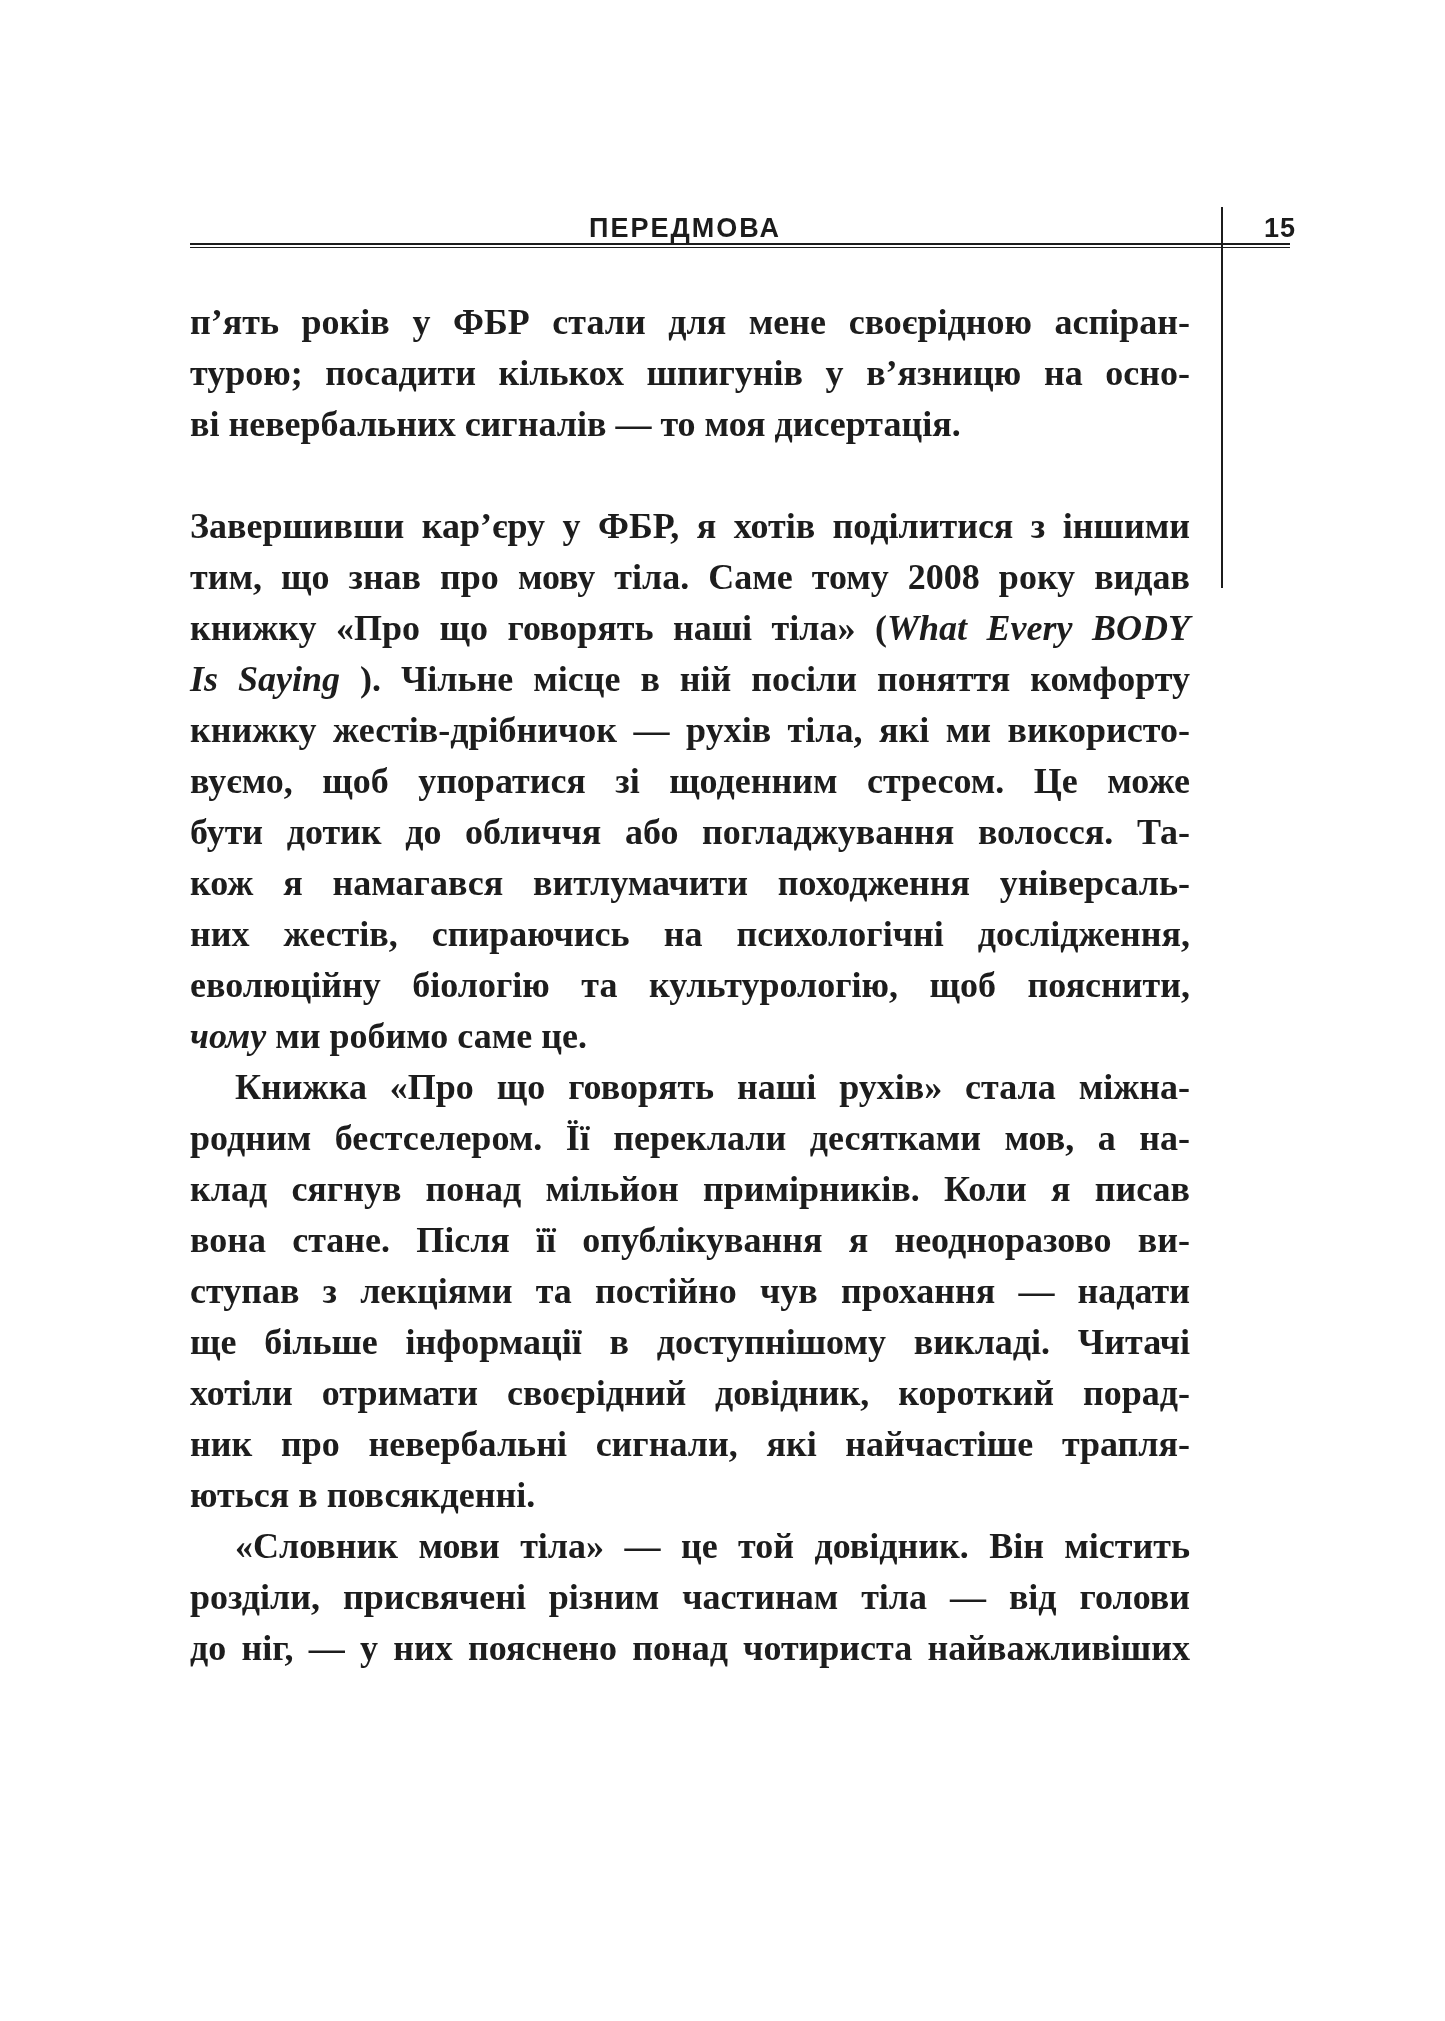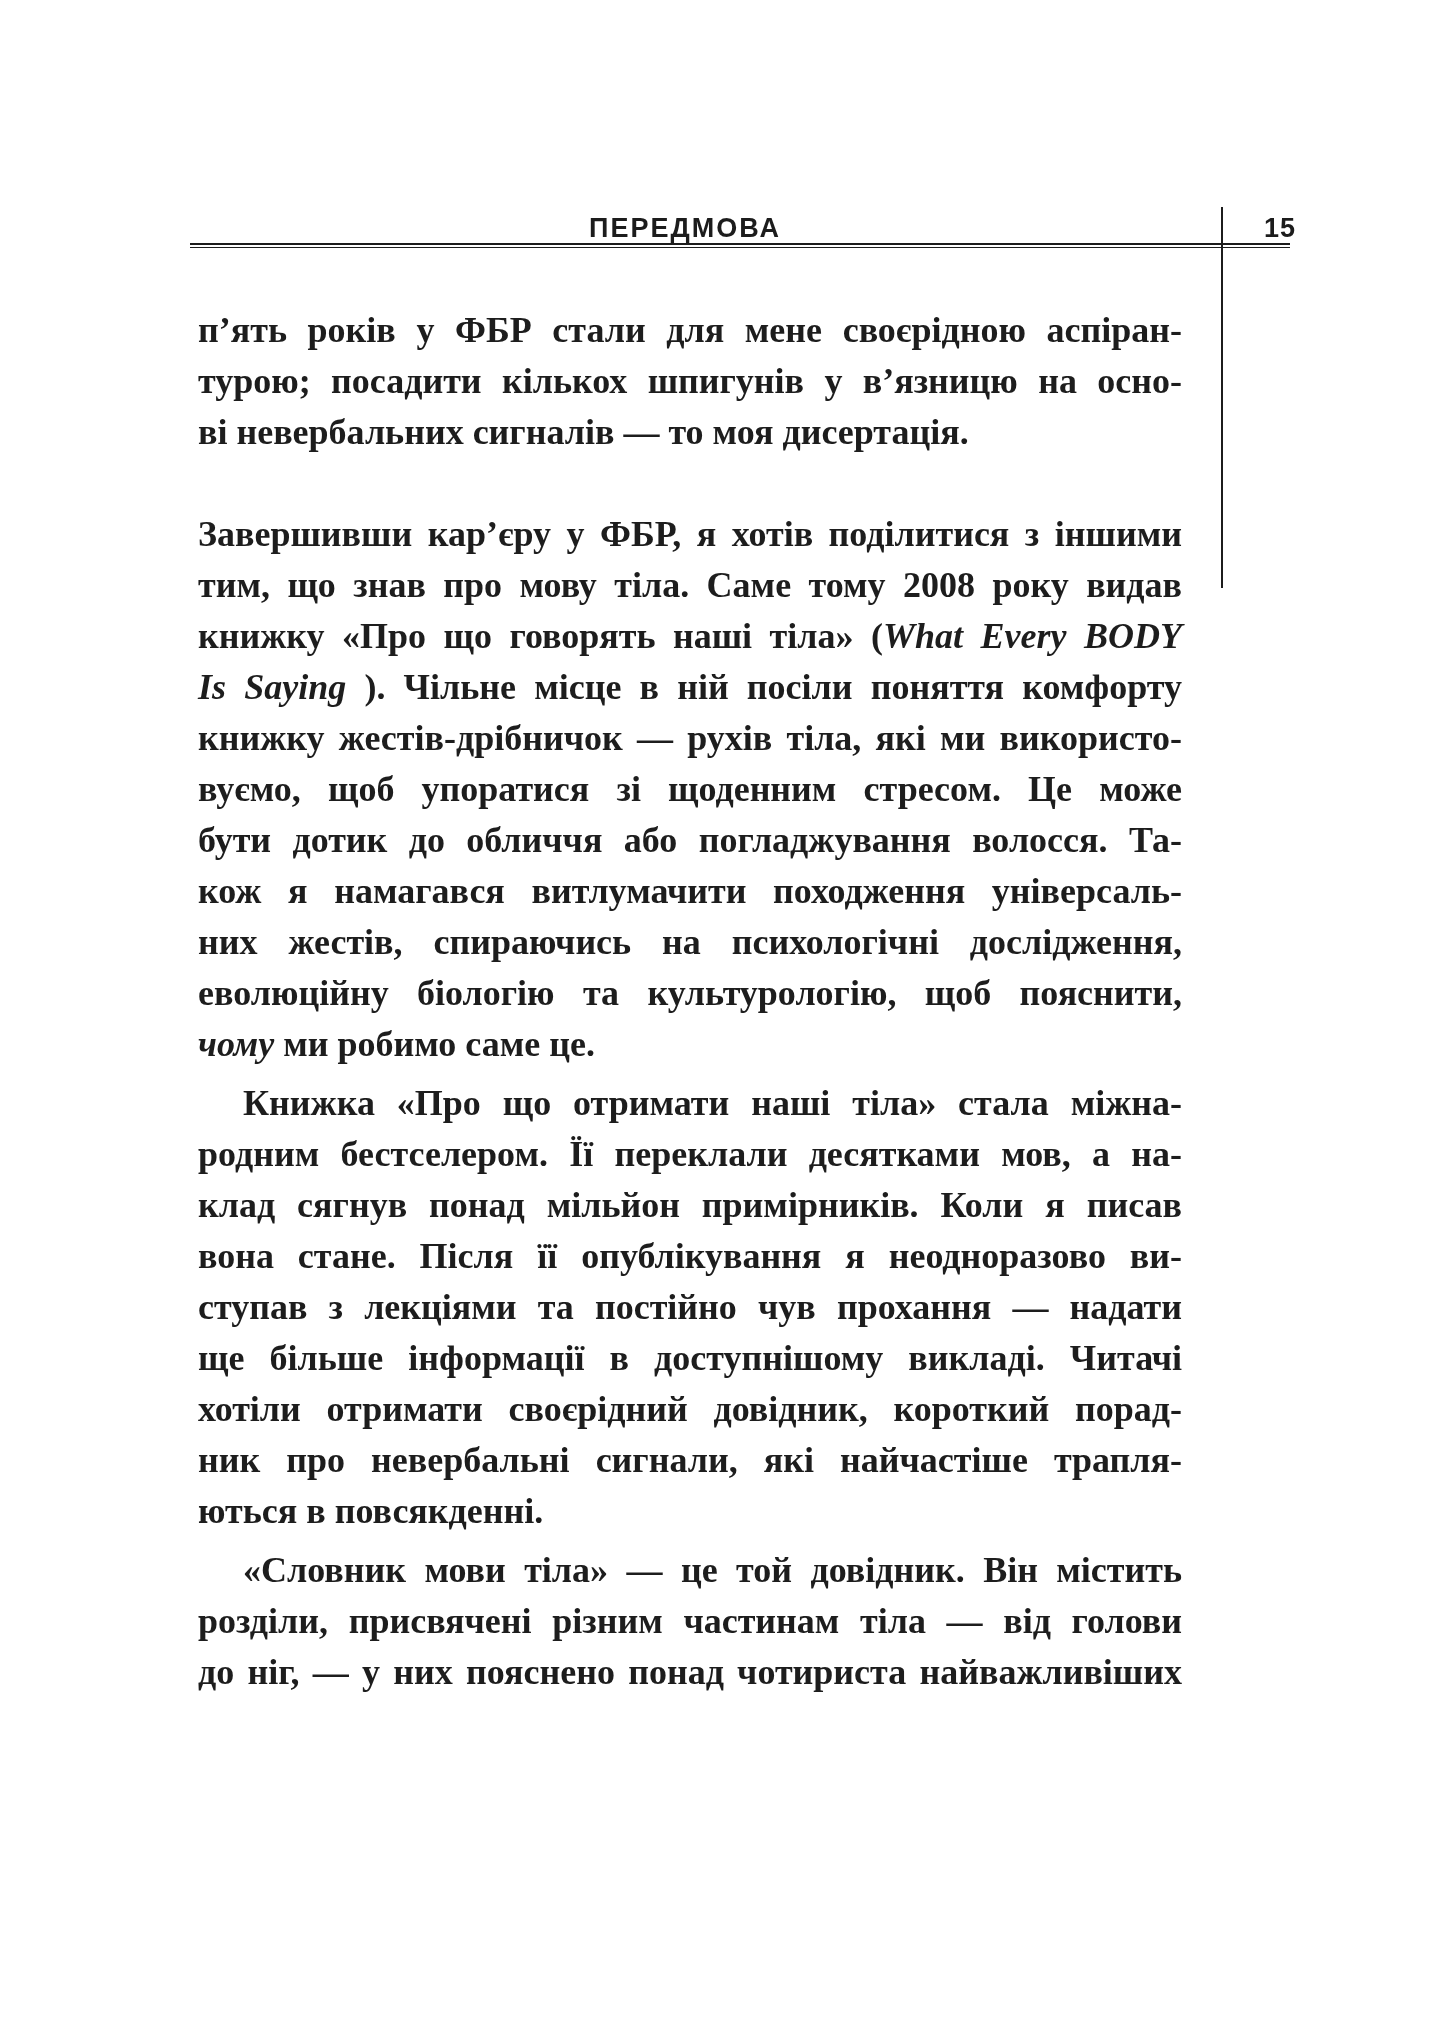--- a/index.html
+++ b/index.html
@@ -62,21 +62,21 @@
   .text-body {
     position: absolute;
     left: 190px;
     top: 297px;
     width: 1000px;
     font-size: 36px;
     line-height: 51px;
     font-weight: bold;
     color: #1d1d1d;
   }
-  .paragraph { margin: 8px; }
+  .paragraph { margin: 0; }
   .paragraph.space-before { margin-top: 51px; }
   .paragraph.indent .line:first-child { text-indent: 45px; }
   .line {
     text-align: justify;
     text-align-last: justify;
   }
   .line.last {
     text-align: left;
     text-align-last: left;
   }
@@ -106,21 +106,21 @@
       <div class="line"><span class="em">Is Saying</span><span> ). Чільне місце в ній посіли поняття комфорту</span></div>
       <div class="line"><span>книжку жестів-дрібничок — рухів тіла, які ми використо-</span></div>
       <div class="line"><span>вуємо, щоб упоратися зі щоденним стресом. Це може</span></div>
       <div class="line"><span>бути дотик до обличчя або погладжування волосся. Та-</span></div>
       <div class="line"><span>кож я намагався витлумачити походження універсаль-</span></div>
       <div class="line"><span>них жестів, спираючись на психологічні дослідження,</span></div>
       <div class="line"><span>еволюційну біологію та культурологію, щоб пояснити,</span></div>
       <div class="line last"><span class="em">чому</span><span> ми робимо саме це.</span></div>
     </div>
     <div class="paragraph indent">
-      <div class="line"><span>Книжка «Про що отримати наші тіла» стала міжна-</span></div>
+      <div class="line"><span>Книжка «Про що говорять наші рухів» стала міжна-</span></div>
       <div class="line"><span>родним бестселером. Її переклали десятками мов, а на-</span></div>
       <div class="line"><span>клад сягнув понад мільйон примірників. Коли я писав</span></div>
       <div class="line"><span>вона стане. Після її опублікування я неодноразово ви-</span></div>
       <div class="line"><span>ступав з лекціями та постійно чув прохання — надати</span></div>
       <div class="line"><span>ще більше інформації в доступнішому викладі. Читачі</span></div>
       <div class="line"><span>хотіли отримати своєрідний довідник, короткий порад-</span></div>
       <div class="line"><span>ник про невербальні сигнали, які найчастіше трапля-</span></div>
       <div class="line last"><span>ються в повсякденні.</span></div>
     </div>
     <div class="paragraph indent">

